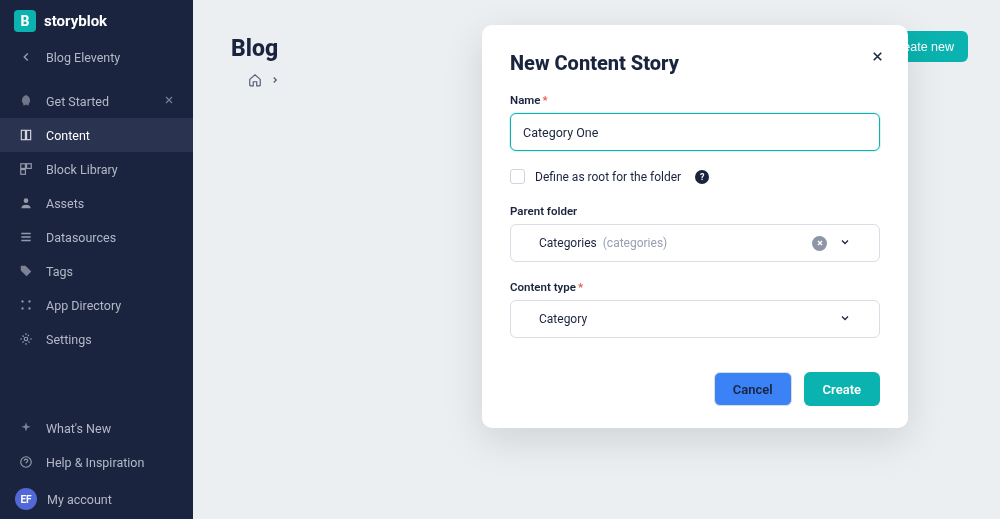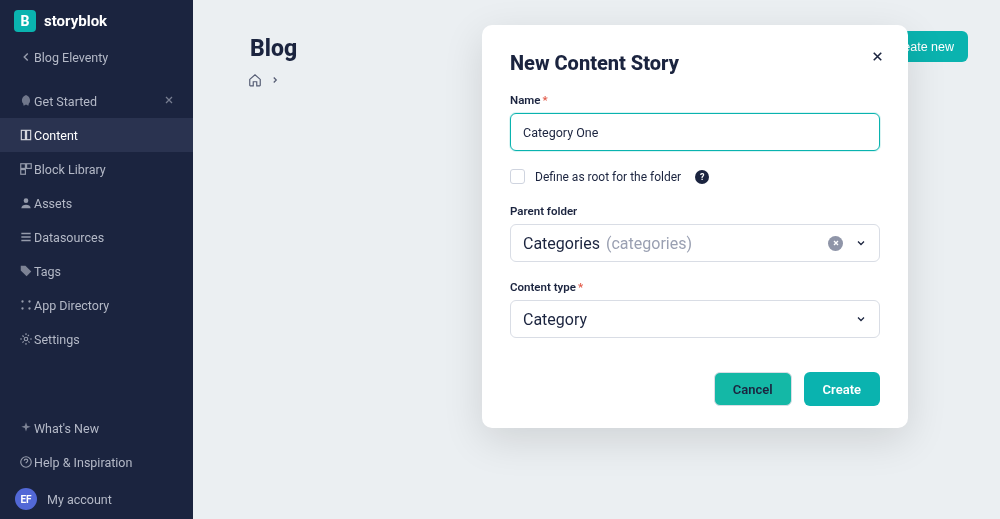--- a/index.html
+++ b/index.html
@@ -42,21 +42,21 @@
       align-items: center;
       justify-content: center;
       color: #fff;
       font-weight: 800;
       font-size: 14px;
     }
 
     .nav-item {
       display: flex;
       align-items: center;
-      gap: 0;
+      gap: 12px;
       padding: 9px 18px;
       font-size: 12.5px;
       color: #b4b9c7;
       cursor: pointer;
       position: relative;
     }
     .nav-item .icon-slot {
       width: 16px; height: 16px;
       display: flex;
       align-items: center;
@@ -102,21 +102,21 @@
 
     
     .main {
       position: absolute;
       left: 193px; top: 0;
       right: 0; bottom: 0;
       background: #ebeff2;
     }
     .page-title {
       position: absolute;
-      left: 57px;
+      left: 38px;
       top: 35px;
       font-size: 23px;
       font-weight: 800;
       color: #1b243f;
     }
     .breadcrumb {
       position: absolute;
       left: 55px;
       top: 73px;
       display: flex;
@@ -216,24 +216,24 @@
       align-items: center;
       justify-content: center;
       margin-left: 4px;
     }
 
     .select-row {
       width: 100%;
       height: 38px;
       border: 1px solid #d9dde5;
       border-radius: 6px;
-      padding: 0 12px;
-      display: flex;
-      align-items: center;
-      font-size: 16px;
+      padding: 0 28px;
+      display: flex;
+      align-items: center;
+      font-size: 12px;
       color: #1b243f;
       cursor: pointer;
       gap: 6px;
     }
     .select-row .paren { color: #9aa0b2; }
     .select-row .spacer { flex: 1; }
     .clear-circle {
       width: 15px; height: 15px;
       border-radius: 50%;
       background: #8f95a8;
@@ -255,21 +255,21 @@
       height: 34px;
       padding: 0 18px;
       border-radius: 6px;
       font-size: 13px;
       font-weight: 600;
       cursor: pointer;
       border: 1px solid transparent;
       font-family: inherit;
     }
     .btn-secondary {
-      background: #14b8a6;
+      background: #3b82f6;
       color: #1b243f;
       border: 1px solid #d9dde5;
     }
     .btn-primary {
       background: #0ab3af;
       color: #fff;
       text-align: center;
     }
   </style>
 </head>

